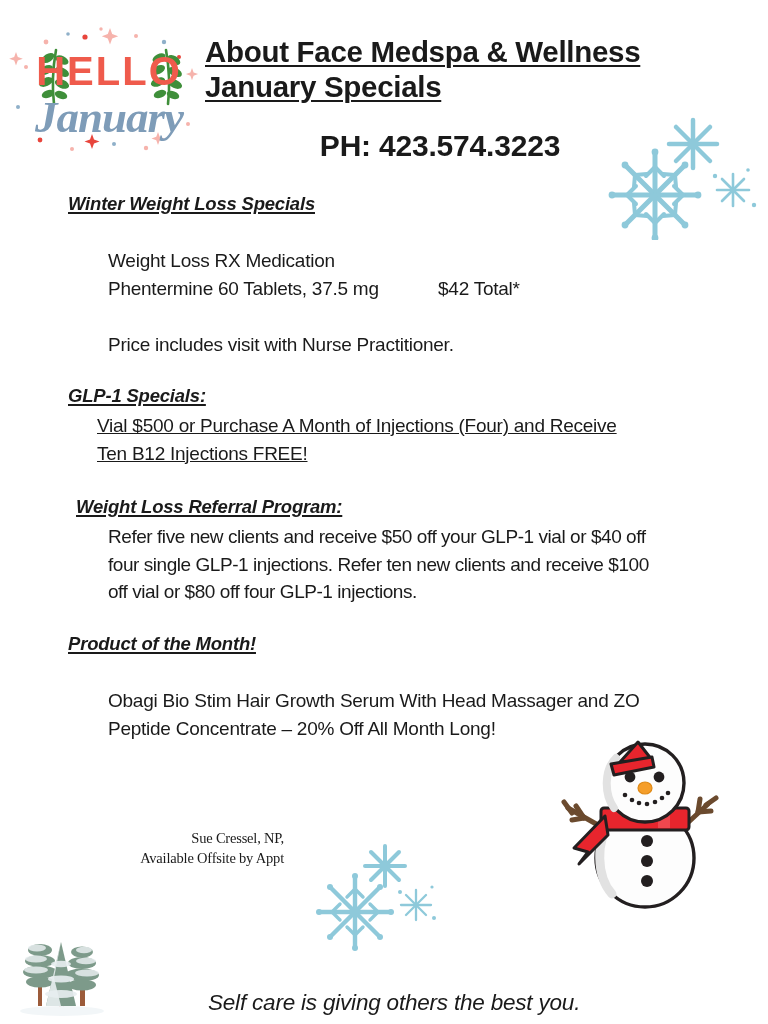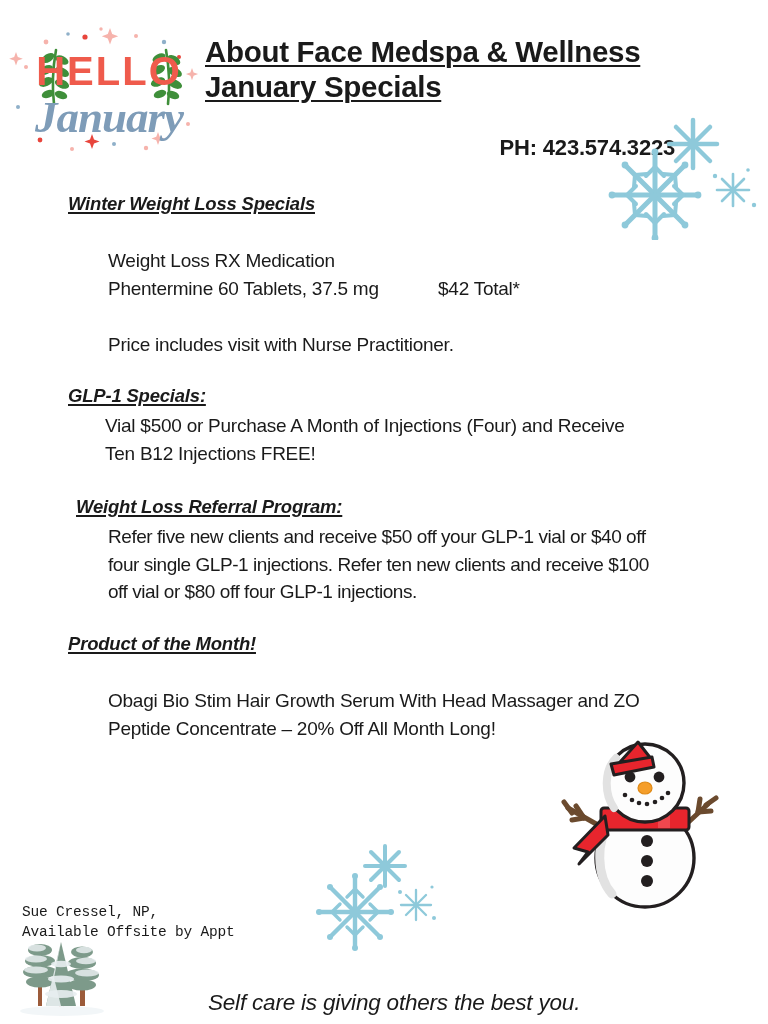--- a/index.html
+++ b/index.html
@@ -29,24 +29,24 @@
     font-weight:bold;
     font-size:29.5px;
     letter-spacing:-0.3px;
     line-height:35px;
     text-decoration:underline;
     text-underline-offset:3px;
     text-decoration-thickness:2.2px;
     white-space:nowrap;
   }
   .phone-line {
-    position:absolute; left:205px; top:135px; width:470px;
-    text-align:right;
+    position:absolute; left:205px; top:129px; width:470px;
+    text-align:center;
     font-weight:bold;
-    font-size:22px;
+    font-size:30px;
     letter-spacing:-0.2px;
   }
 
   
   .snow-top { position:absolute; left:598px; top:112px; width:170px; height:128px; }
   .snow-bottom { position:absolute; left:308px; top:842px; width:132px; height:112px; }
   .snow-svg { width:100%; height:100%; display:block; }
 
   
   .body-area {
@@ -82,23 +82,23 @@
   
   .snowman { position:absolute; left:548px; top:736px; width:200px; height:178px; }
   .snowman-svg { width:100%; height:100%; display:block; }
 
   
   .trees { position:absolute; left:14px; top:934px; width:96px; height:84px; }
   .trees-svg { width:100%; height:100%; display:block; }
 
   
   .credits {
-    position:absolute; left:22px; top:902px; width:262px;
-    text-align:left;
-    font-family:Liberation Mono, monospace;
+    position:absolute; left:22px; top:828px; width:262px;
+    text-align:right;
+    font-family:Liberation Serif, serif;
     font-size:14.5px;
     line-height:20px;
     letter-spacing:-0.2px;
   }
   .tagline {
     position:absolute; left:208px; top:950px; width:500px;
     font-family:"Liberation Sans", sans-serif;
     font-style:italic;
     font-size:22.5px;
     letter-spacing:-0.2px;
@@ -253,21 +253,21 @@
         <span class="right">$42 Total*</span>
       </div>
     </div>
     <div class="sec" style="left:68px; top:331px;">
       <div class="para">Price includes visit with Nurse Practitioner.</div>
     </div>
 
     <div class="sec" style="left:68px; top:385px;">
       <div class="head-it">GLP-1 Specials:</div>
     </div>
-    <div class="sec" style="left:65px; top:412px; width:640px;">
+    <div class="sec" style="left:57px; top:412px; width:640px;text-decoration:underline;">
       <div class="para">Vial $500 or Purchase A Month of Injections (Four) and Receive</div>
       <div class="para">Ten B12 Injections FREE!</div>
     </div>
 
     <div class="sec" style="left:76px; top:496px;">
       <div class="head-it">Weight Loss Referral Program:</div>
     </div>
     <div class="sec" style="left:68px; top:523px; width:660px;">
       <div class="para para-narrow">Refer five new clients and receive $50 off your GLP-1 vial or $40 off</div>
       <div class="para para-narrow">four single GLP-1 injections.  Refer ten new clients and receive $100</div>

